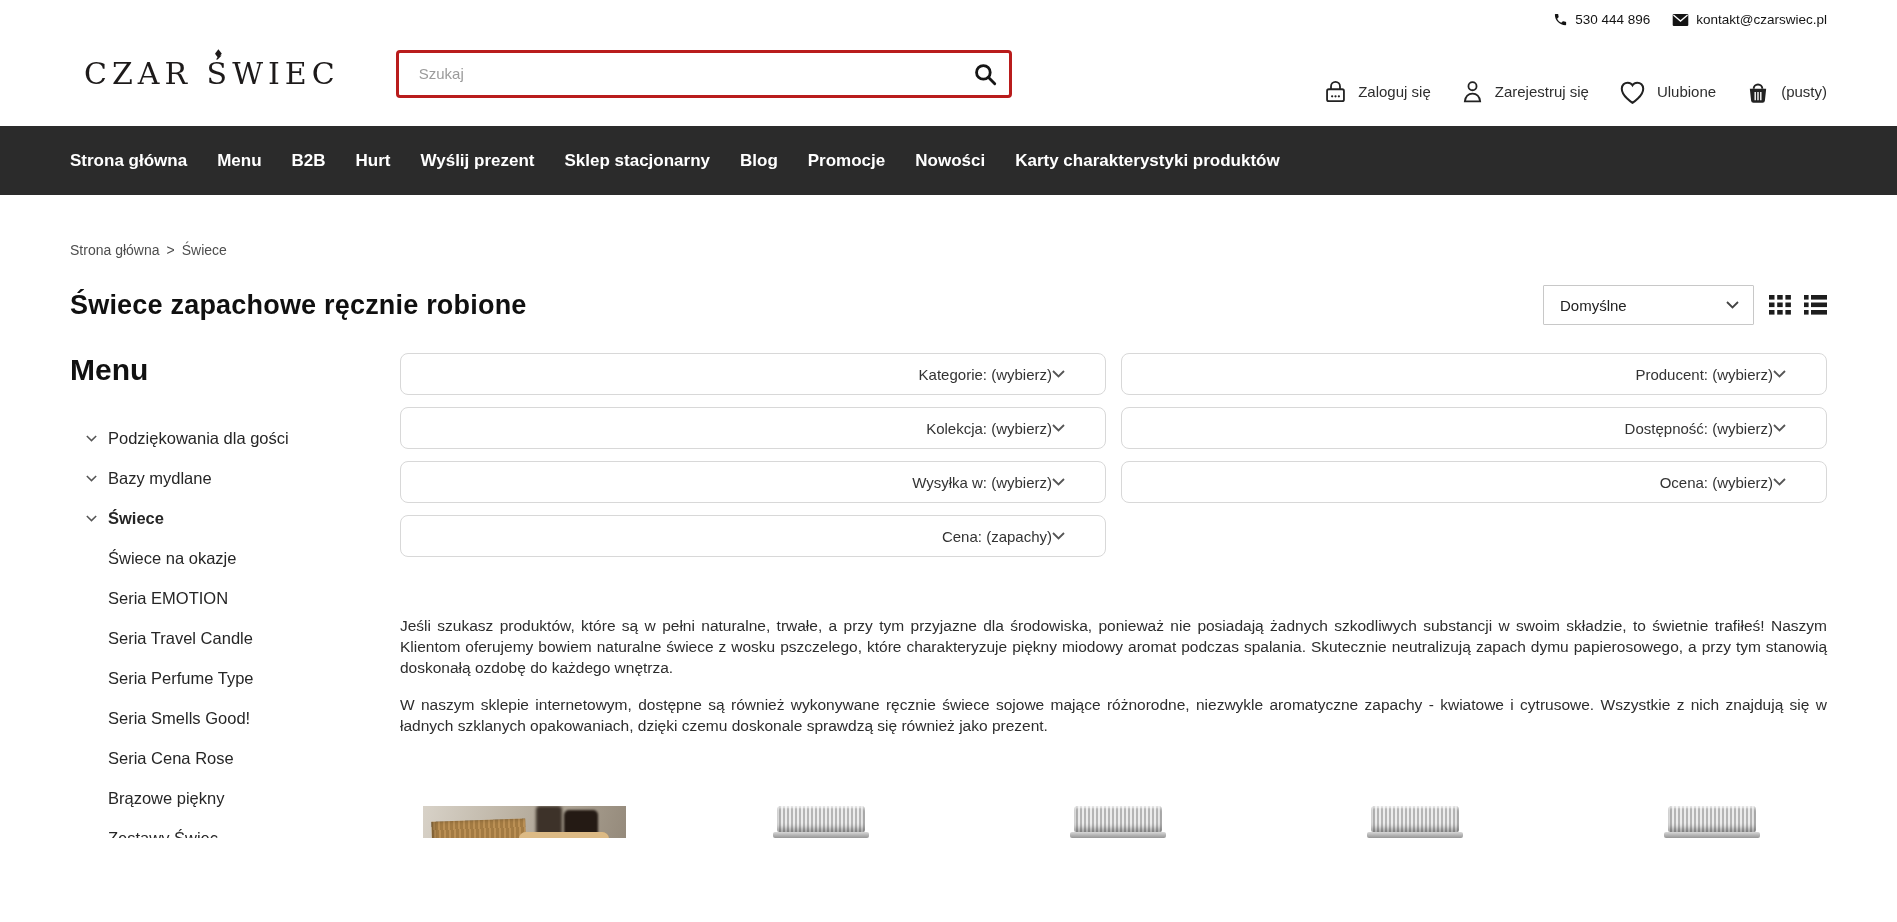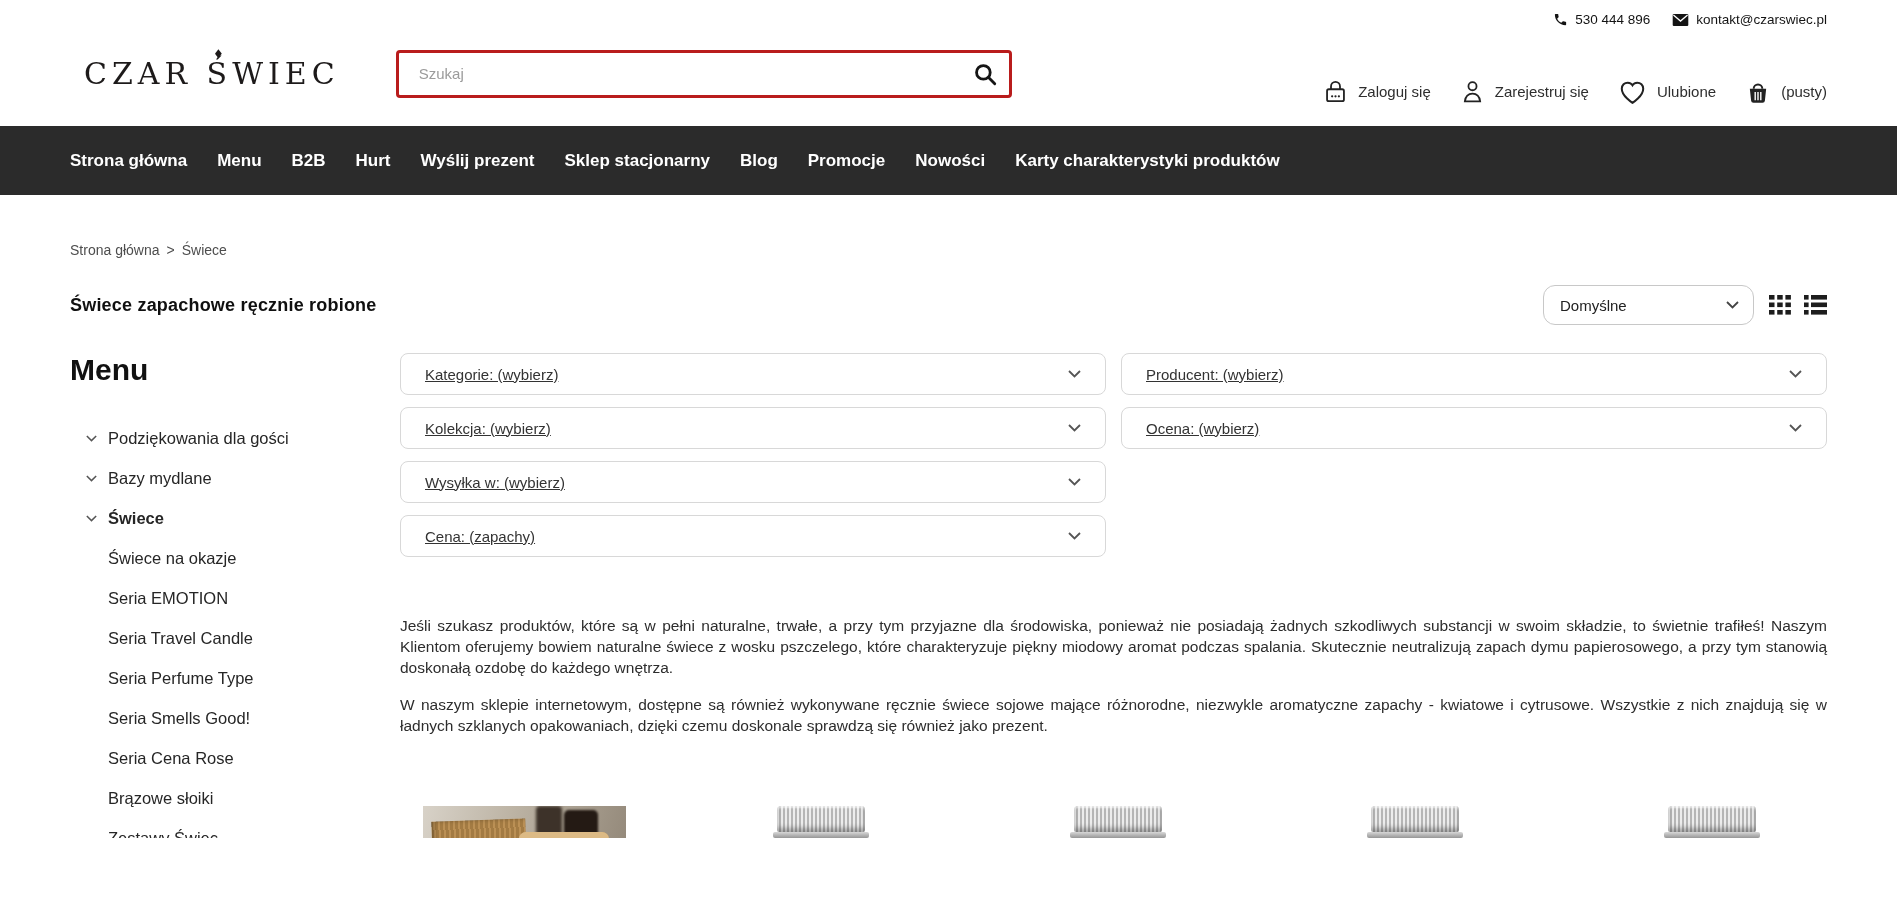--- a/index.html
+++ b/index.html
@@ -36,45 +36,45 @@
   .nav-item { color:#fff; font-size:17px; font-weight:600; text-decoration:none;
               cursor:pointer; white-space:nowrap; }
 
   
   .content { padding:0 70px; }
   .breadcrumb { margin-top:47px; font-size:14px; color:#4d4d4d; display:flex; gap:7px; }
   .crumb { cursor:pointer; }
   .crumb-sep { color:#4d4d4d; }
 
   .title-row { margin-top:27px; display:flex; align-items:center; justify-content:space-between; }
-  h1.page-title { font-size:18px; font-weight:700; color:#101010; letter-spacing:.2px; }
+  h1.page-title { font-size:27px; font-weight:700; color:#101010; letter-spacing:.2px; }
   .view-controls { display:flex; align-items:center; gap:15px; }
-  .sort-box { width:211px; height:40px; border:1px solid #c8c8c8; border-radius:12px;
+  .sort-box { width:211px; height:40px; border:1px solid #c8c8c8; border-radius:1px;
               display:flex; align-items:center; justify-content:space-between;
               padding:0 14px 0 16px; font-size:15px; color:#222; cursor:pointer; background:#fff; }
   .view-icons { display:flex; align-items:center; gap:12px; }
   .vicon { cursor:pointer; display:flex; }
 
   
   .body-grid { display:flex; margin-top:28px; }
   .sidebar { width:330px; flex:0 0 330px; }
   .sidebar h2 { font-size:30px; font-weight:700; color:#111; }
   .side-list { list-style:none; margin-top:31px; }
   .side-item { height:40px; display:flex; align-items:center; font-size:16.5px;
                color:#262626; cursor:pointer; }
   .side-item .chev { width:22px; display:flex; align-items:center; margin-left:16px; }
   .side-item.child { padding-left:38px; }
   .side-item.bold .lbl { font-weight:700; }
 
   .main { flex:1 1 auto; }
   .filters { display:flex; gap:15px; }
   .fcol { flex:1 1 50%; display:flex; flex-direction:column; gap:12px; }
   .fbox { height:42px; border:1px solid #d8d8d8; border-radius:8px; background:#fff;
-          display:flex; align-items:center; justify-content:space-between;
-          padding:0 24px; font-size:15px; color:#333; cursor:pointer;text-decoration:underline; }
+          display:flex; align-items:center; justify-content:flex-end;
+          padding:0 40px; font-size:15px; color:#333; cursor:pointer; }
 
   .desc { margin-top:58px; font-size:15.5px; line-height:21px; color:#2d2d2d;
           text-align:justify; }
   .desc p { margin-bottom:16px; }
 
   
   .products { margin-top:70px; margin-left:22px; width:1392px; height:81px;
               overflow:hidden; display:flex; justify-content:space-between; }
   .product { width:204px; height:120px; position:relative; cursor:pointer;
              display:flex; justify-content:center; }
@@ -314,21 +314,21 @@
             <li class="side-item child">
               <span class="lbl">Seria Perfume Type</span>
             </li>
             <li class="side-item child">
               <span class="lbl">Seria Smells Good!</span>
             </li>
             <li class="side-item child">
               <span class="lbl">Seria Cena Rose</span>
             </li>
             <li class="side-item child">
-              <span class="lbl">Brązowe słoiki</span>
+              <span class="lbl">Brązowe piękny</span>
             </li>
             <li class="side-item child">
               <span class="lbl">Zestawy Świec</span>
             </li>
           </ul>
       </aside>
 
       <main class="main">
         <div class="filters">
           <div class="fcol" id="fcol-left">
@@ -361,20 +361,28 @@
                 <span class="icon">
                   <svg width="13" height="8" viewBox="0 0 13 8" fill="none" stroke="#555" stroke-width="1.8">
                     <polyline points="1,1 6.5,6.5 12,1"></polyline>
                   </svg>
                 </span>
               </div>
             </div>
           <div class="fcol" id="fcol-right">
               <div class="fbox">
                 <span class="flabel">Producent: (wybierz)</span>
+                <span class="icon">
+                  <svg width="13" height="8" viewBox="0 0 13 8" fill="none" stroke="#555" stroke-width="1.8">
+                    <polyline points="1,1 6.5,6.5 12,1"></polyline>
+                  </svg>
+                </span>
+              </div>
+              <div class="fbox">
+                <span class="flabel">Dostępność: (wybierz)</span>
                 <span class="icon">
                   <svg width="13" height="8" viewBox="0 0 13 8" fill="none" stroke="#555" stroke-width="1.8">
                     <polyline points="1,1 6.5,6.5 12,1"></polyline>
                   </svg>
                 </span>
               </div>
               <div class="fbox">
                 <span class="flabel">Ocena: (wybierz)</span>
                 <span class="icon">
                   <svg width="13" height="8" viewBox="0 0 13 8" fill="none" stroke="#555" stroke-width="1.8">

